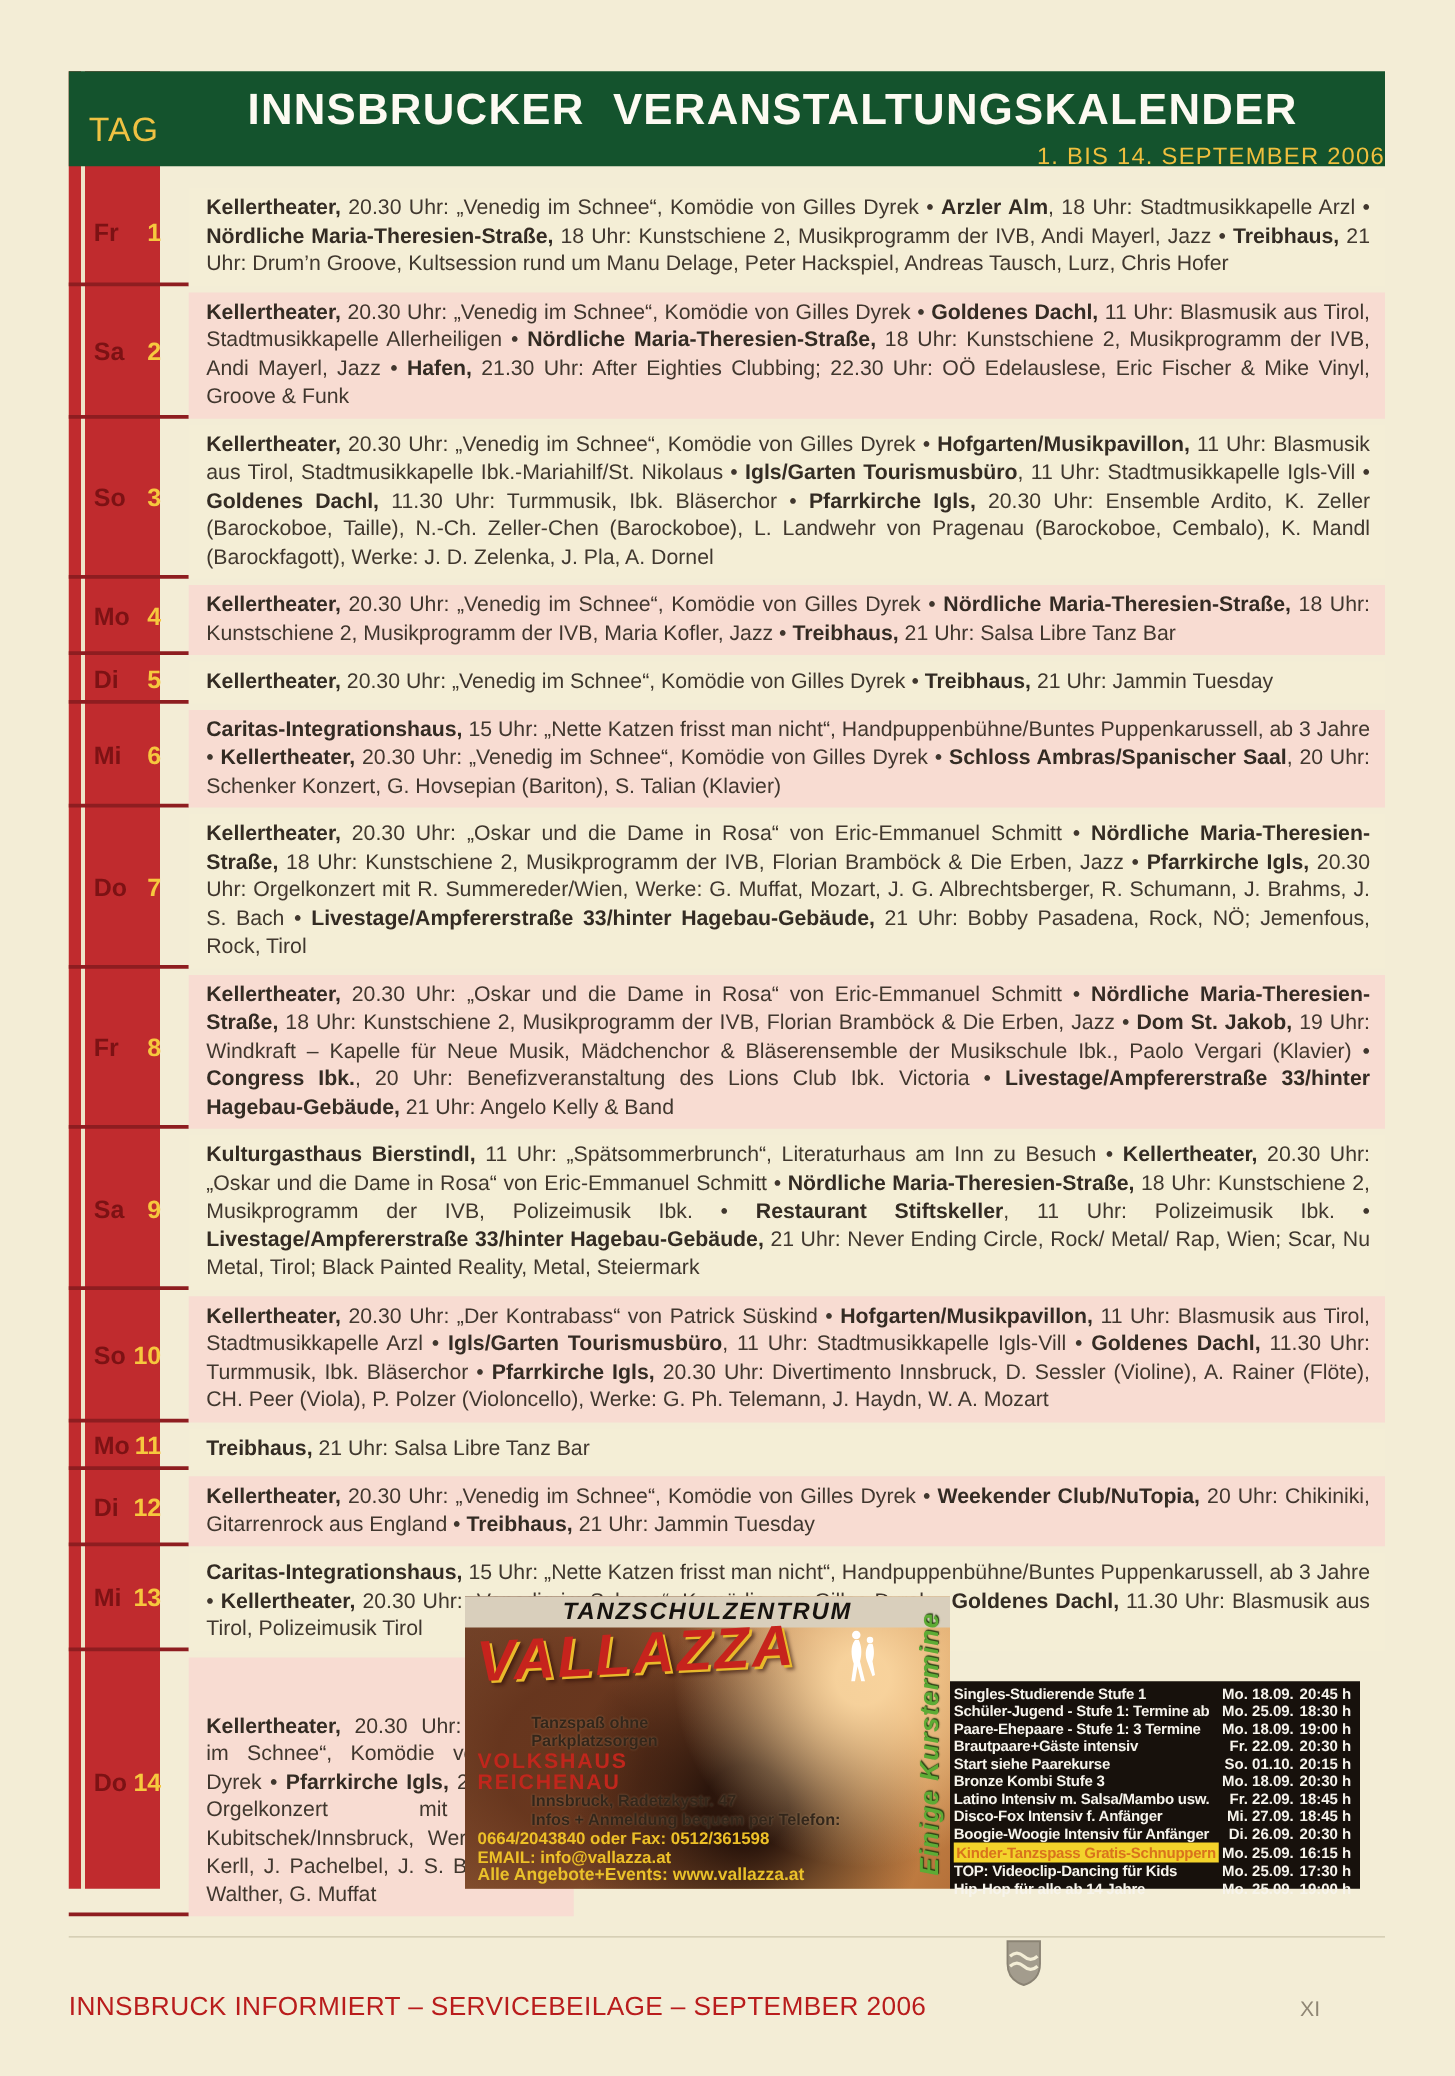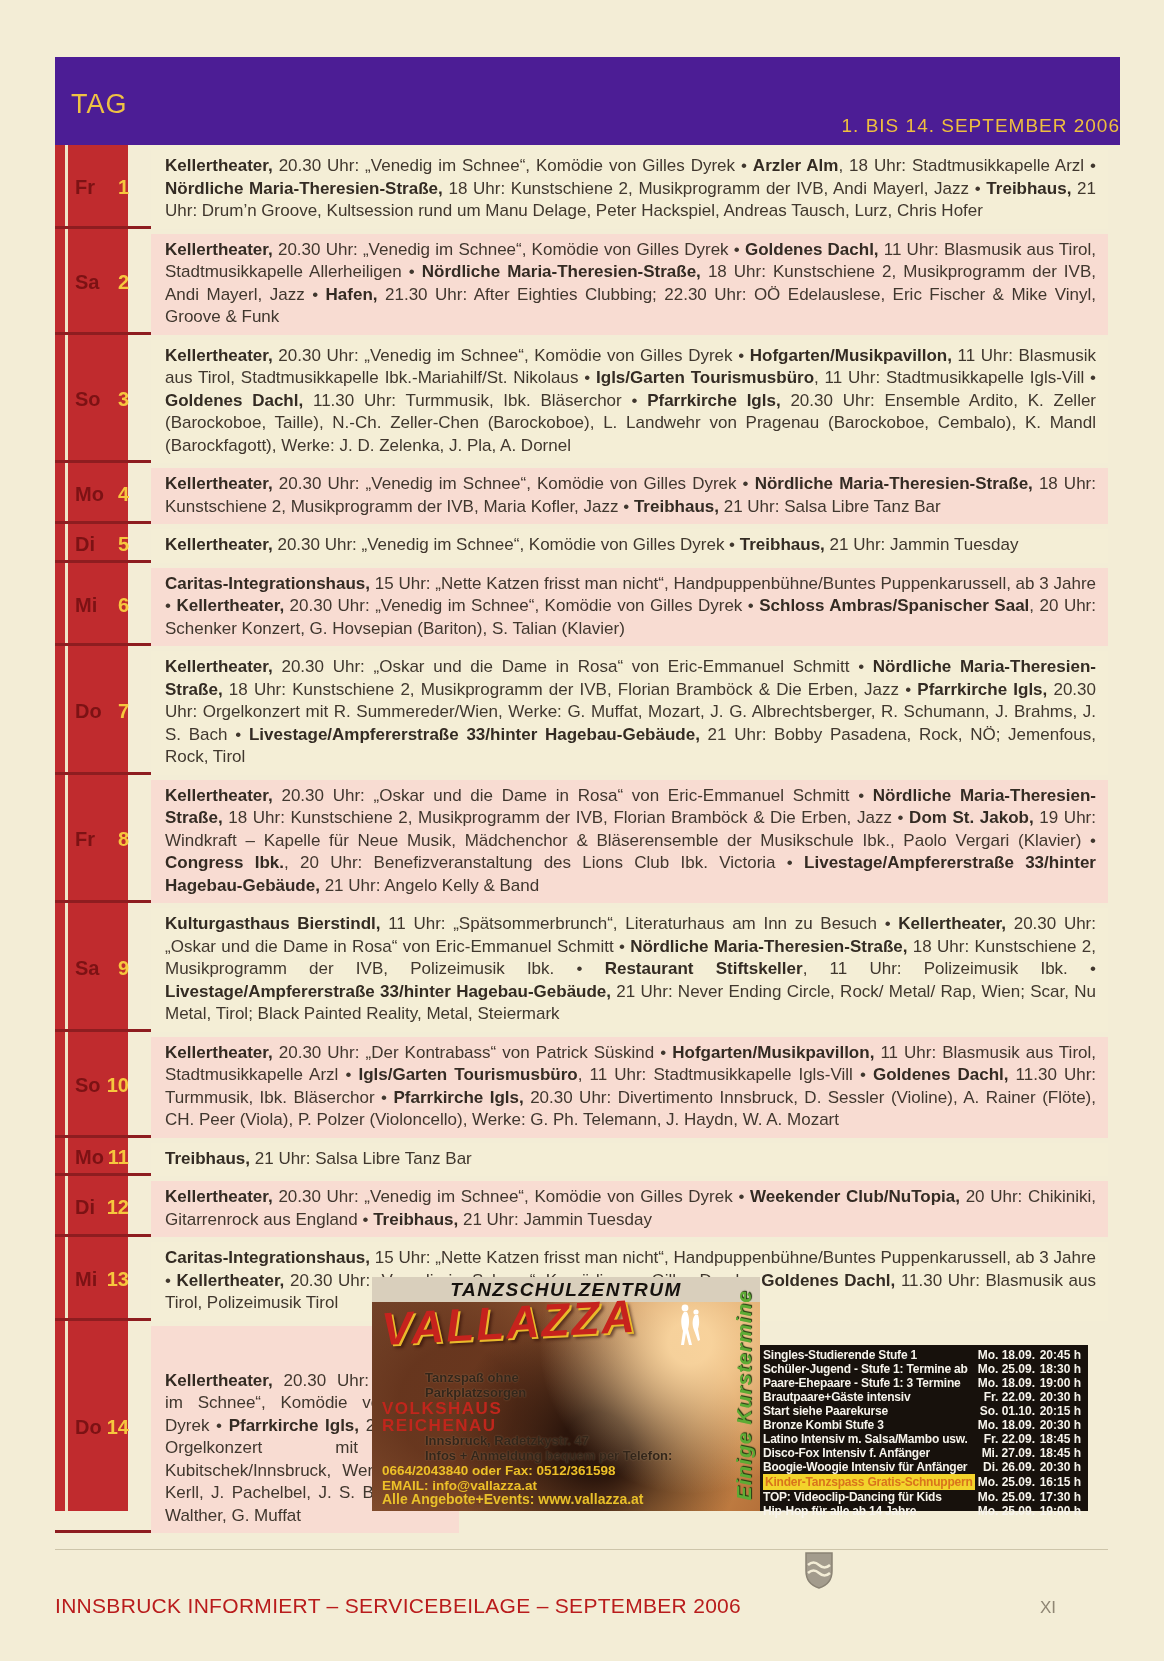--- a/index.html
+++ b/index.html
@@ -6,21 +6,21 @@
   body{
     width:1164px;height:1661px;position:relative;overflow:hidden;
     background:#f3edd6;
     font-family:"Liberation Sans",sans-serif;
   }
   
   #day-strip{
     position:absolute;left:55px;top:57px;width:73px;height:1400px;
     background:linear-gradient(to right,#c02b2e 0,#c02b2e 10px,#efe5c9 10px,#efe5c9 13px,#c02b2e 13px);
   }
-  #header{position:absolute;left:55px;top:57px;width:1053px;height:88px;background:#4c1d95;z-index:3;padding-left:12px;}
+  #header{position:absolute;left:55px;top:57px;width:1053px;height:76px;background:#14532d;z-index:3;}
   #header .tag{position:absolute;left:16px;top:32px;font-size:27px;color:#efc243;letter-spacing:1px;}
   #header .title{position:absolute;left:73px;right:0;top:11px;text-align:center;font-size:35px;font-weight:bold;color:#fdfaf2;letter-spacing:1px;word-spacing:12px;}
   #header .subtitle{position:absolute;left:73px;right:0;top:58px;text-align:right;font-size:19px;color:#efbf3e;letter-spacing:1px;}
   
   #rows{position:absolute;left:55px;top:150px;width:1053px;display:flex;flex-direction:column;gap:5px;z-index:2;}
   .cal-row{display:flex;align-items:stretch;}
   .day-cell{
     width:96px;flex:none;box-sizing:border-box;
     display:flex;align-items:center;justify-content:space-between;
     padding:0 22px 0 20px;border-bottom:3px solid #8e1d20;
@@ -70,20 +70,21 @@
   #footer-text{position:absolute;left:55px;top:1594px;font-size:21px;color:#b91c1c;letter-spacing:.3px;}
   #page-num{position:absolute;left:1040px;top:1598px;font-size:17px;color:#8f8674;}
 </style>
 </head>
 <body>
 
 <div id="day-strip" style="height: 1454px;"></div>
 
 <div id="header">
   <div class="tag">TAG</div>
+  <div class="title">INNSBRUCKER VERANSTALTUNGSKALENDER</div>
   <div class="subtitle">1. BIS 14. SEPTEMBER 2006</div>
 </div>
 
 <div id="rows">
     <div class="cal-row tint-cream">
       <div class="day-cell">
         <span class="day-name">Fr</span>
         <span class="day-num">1</span>
       </div>
       <div class="row-content"><b>Kellertheater,</b><span> 20.30 Uhr: „Venedig im Schnee“, Komödie von Gilles Dyrek • </span><b>Arzler Alm</b><span>, 18 Uhr: Stadtmusikkapelle Arzl • </span><b>Nördliche Maria-Theresien-Straße,</b><span> 18 Uhr: Kunstschiene 2, Musikprogramm der IVB, Andi Mayerl, Jazz • </span><b>Treibhaus,</b><span> 21 Uhr: Drum’n Groove, Kultsession rund um Manu Delage, Peter Hackspiel, Andreas Tausch, Lurz, Chris Hofer</span></div>

